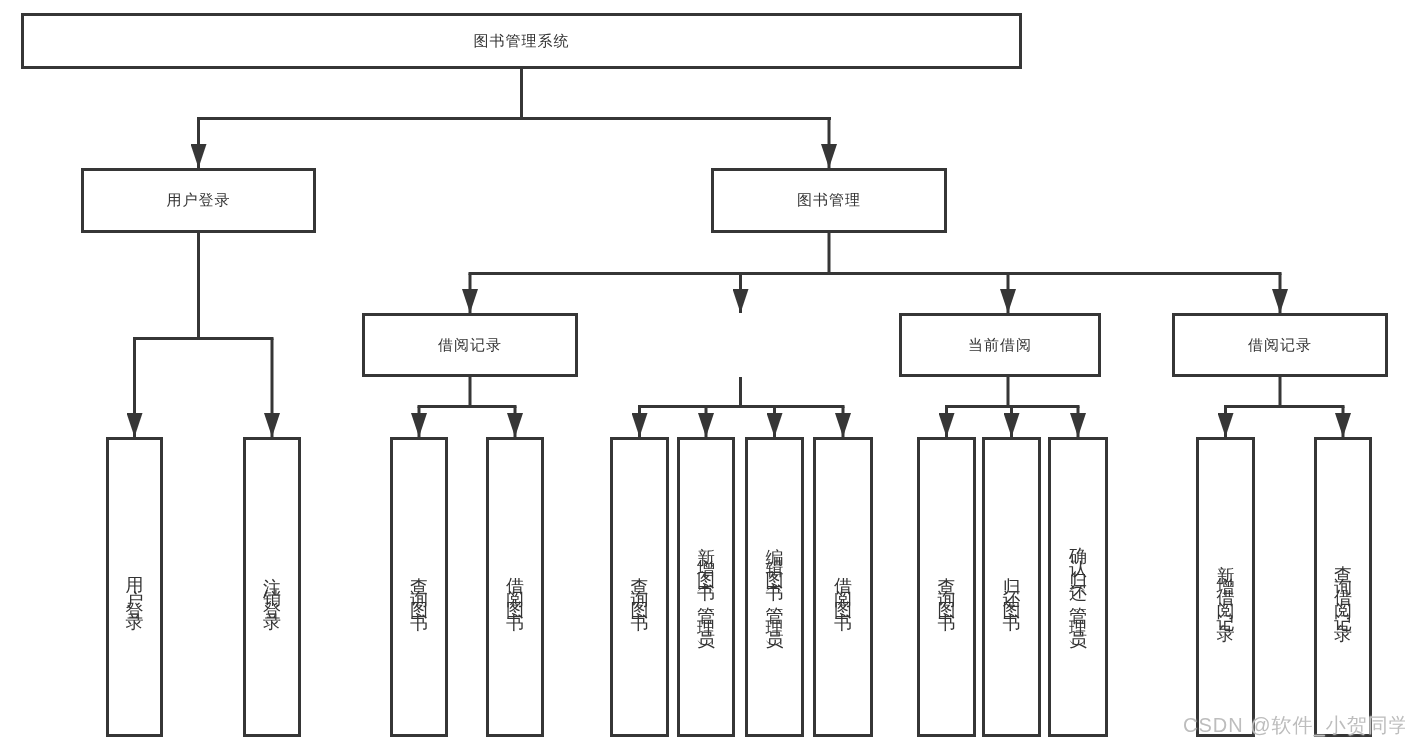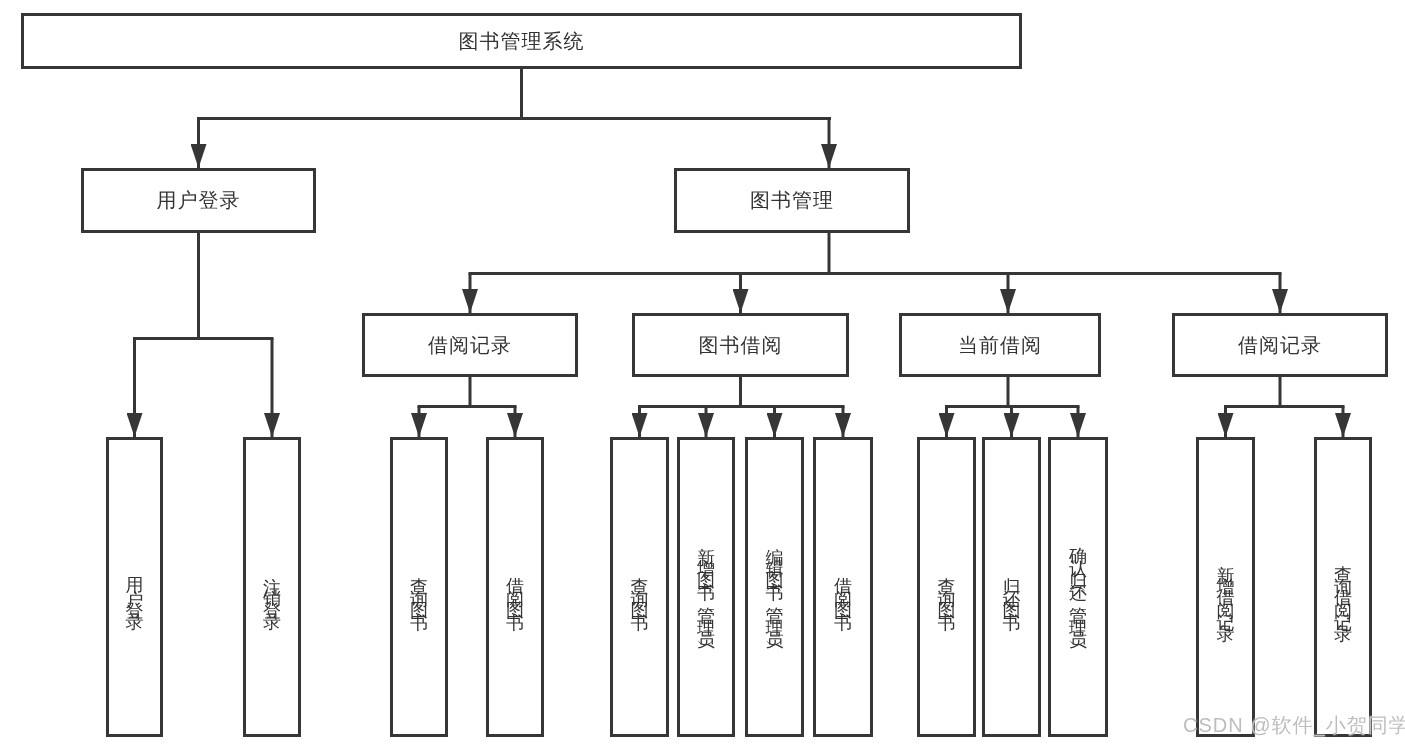--- a/index.html
+++ b/index.html
@@ -6,21 +6,21 @@
   #stage{
     position:relative;width:1405px;height:747px;background:#ffffff;overflow:hidden;
     font-family:"Liberation Sans",sans-serif;color:#333333;
   }
   #connectors{position:absolute;left:0;top:0;width:1405px;height:747px;}
   #connectors path{stroke:#363636;stroke-width:3;fill:none;}
   .box{
     position:absolute;box-sizing:border-box;border:3px solid #363636;background:#ffffff;
     display:flex;align-items:center;justify-content:center;text-align:center;
   }
-  .hlabel{font-size:20px;letter-spacing:1px;white-space:nowrap;}
+  .hlabel{font-size:15px;letter-spacing:1px;white-space:nowrap;}
   .vtext{
     writing-mode:vertical-rl;text-orientation:mixed;
     font-size:18px;line-height:1;letter-spacing:12px;white-space:nowrap;
   }
   #watermark{
     position:absolute;left:1183px;top:712px;font-size:20px;color:#bdbdbd;
     letter-spacing:1px;white-space:nowrap;text-shadow:0 0 2px #ffffff;
   }
 </style>
 </head>
@@ -69,29 +69,26 @@
     <path d="M1343 406.5 V437" marker-end="url(#arrow)"></path>
   </svg>
 
   <div class="box" style="left:21px;top:13px;width:1001px;height:56px;">
     <span class="hlabel">图书管理系统</span>
   </div>
 
   <div class="box" style="left:81px;top:168px;width:235px;height:65px;">
     <span class="hlabel">用户登录</span>
   </div>
-  <div class="box" style="left:674px;top:168px;width:236px;height:65px;">
+  <div class="box" style="left:711px;top:168px;width:236px;height:65px;">
     <span class="hlabel">图书管理</span>
   </div>
 
   <div class="box" style="left:362px;top:313px;width:216px;height:64px;">
     <span class="hlabel">借阅记录</span>
-  </div>
-  <div class="box" style="left:632px;top:313px;width:217px;height:64px;">
-    <span class="hlabel">图书借阅</span>
   </div>
   <div class="box" style="left:899px;top:313px;width:202px;height:64px;">
     <span class="hlabel">当前借阅</span>
   </div>
   <div class="box" style="left:1172px;top:313px;width:216px;height:64px;">
     <span class="hlabel">借阅记录</span>
   </div>
 
   <div class="box" style="left:106px;top:437px;width:57px;height:300px;">
     <span class="vtext">用户登录</span>

